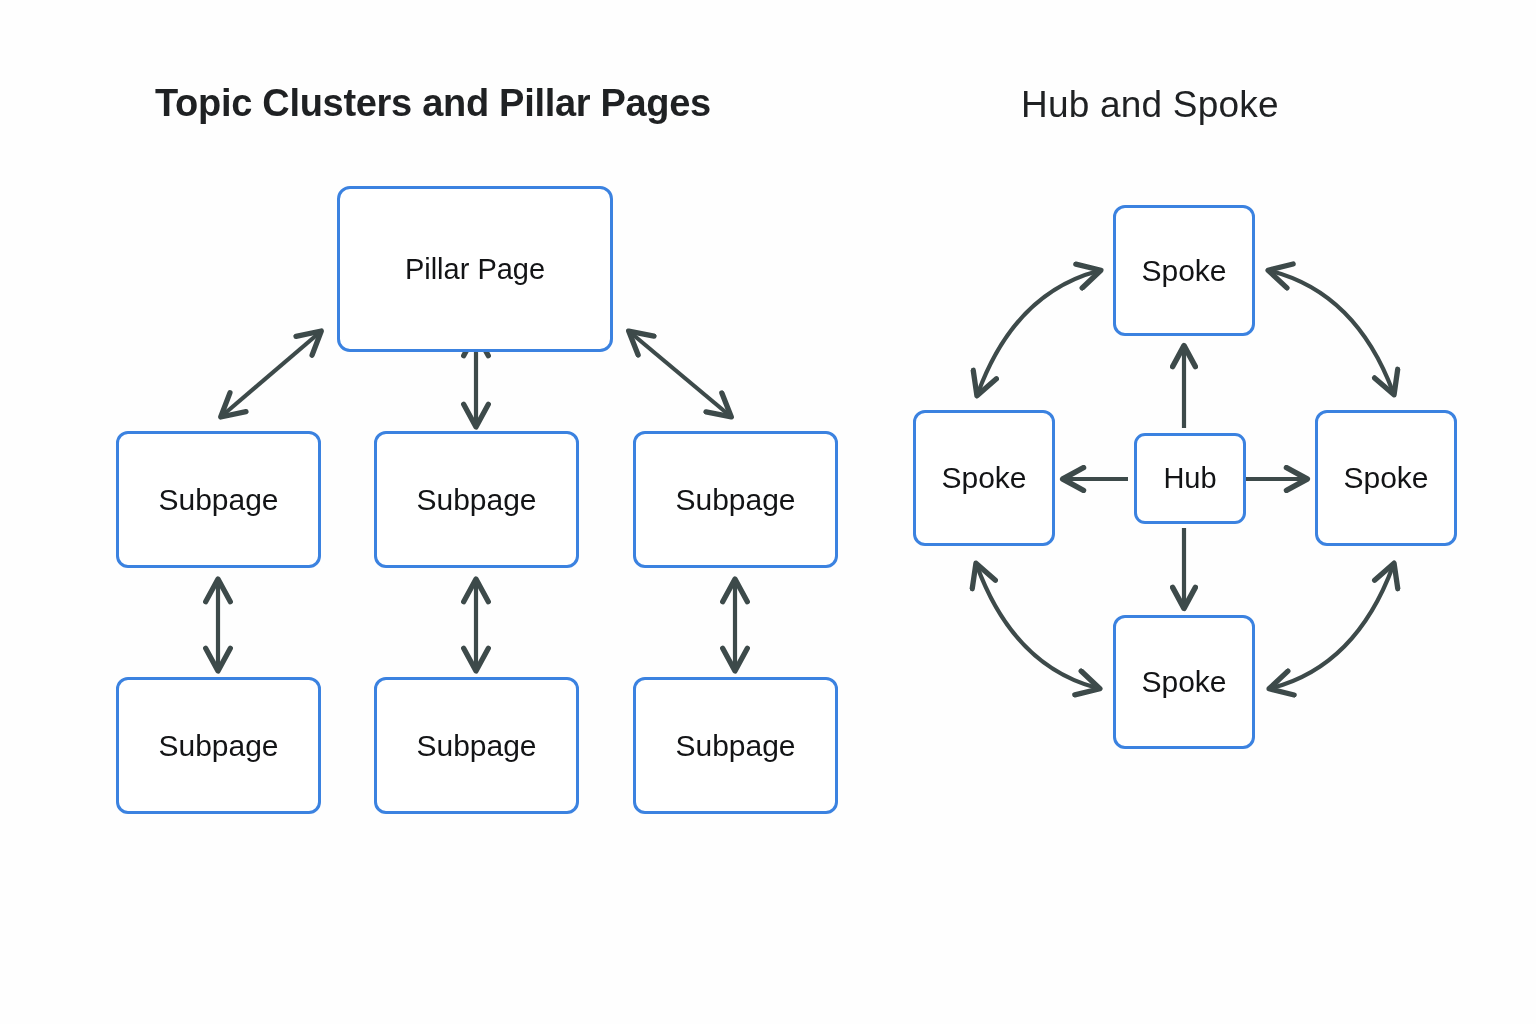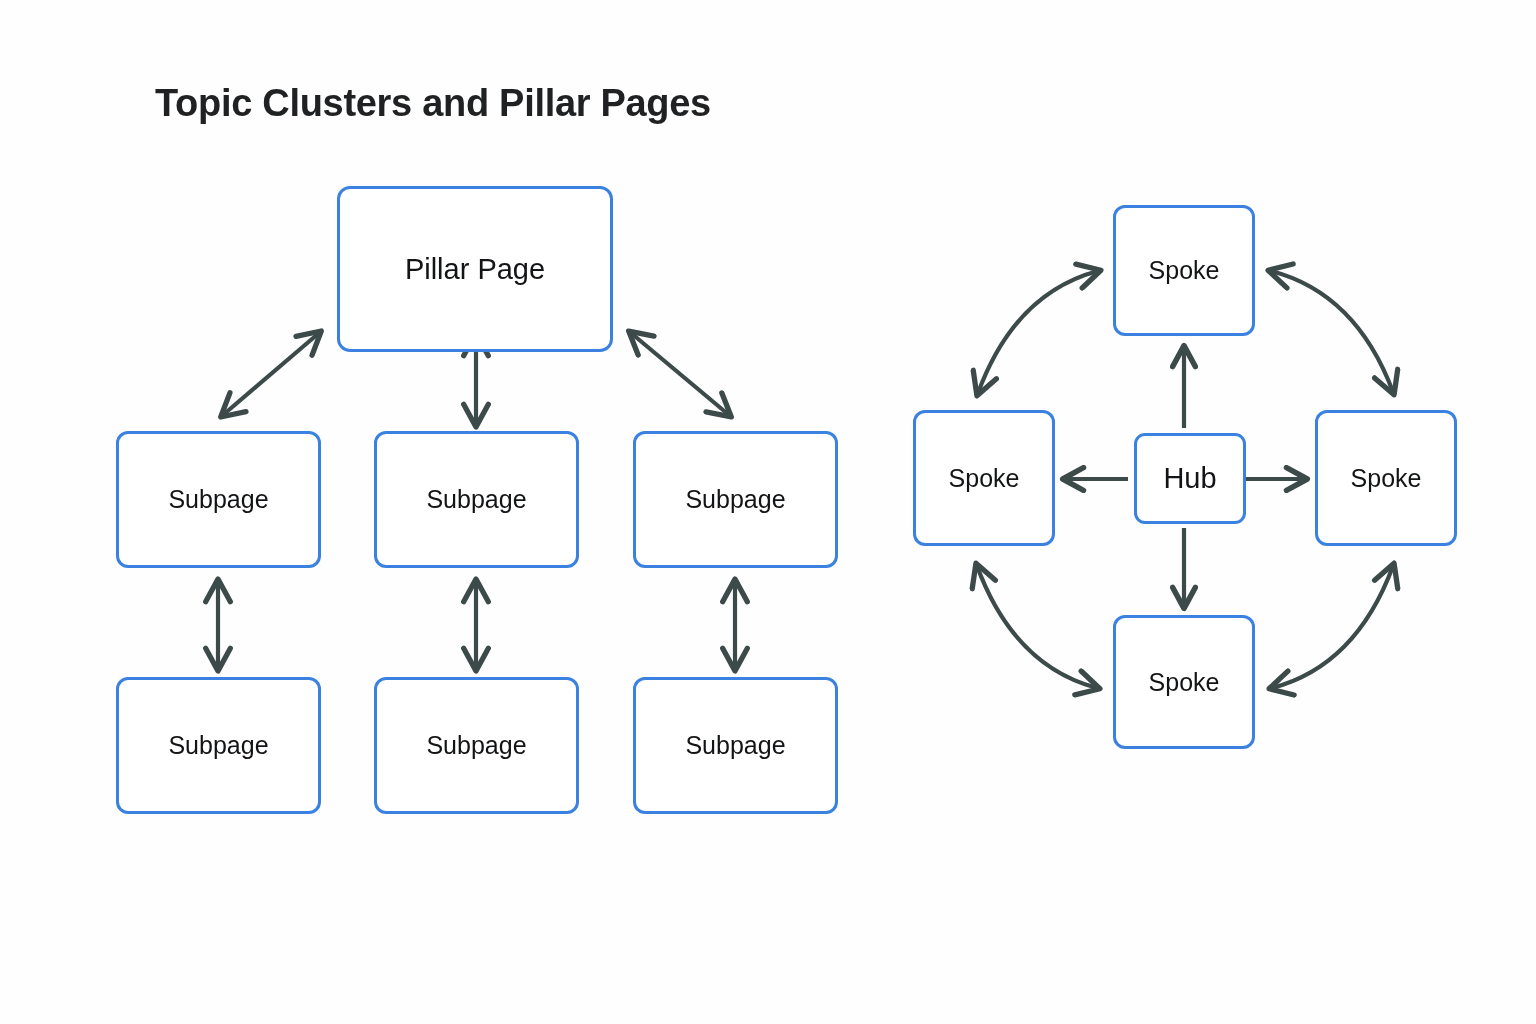--- a/index.html
+++ b/index.html
@@ -56,21 +56,21 @@
   .node {
     position: absolute;
     box-sizing: border-box;
     background: #ffffff;
     border: 3px solid #3b82e0;
     border-radius: 14px;
     display: flex;
     align-items: center;
     justify-content: center;
     color: #131416;
-    font-size: 25px;
+    font-size: 30px;
     font-weight: 400;
     line-height: 1;
     text-align: center;
   }
   .node.small-radius { border-radius: 12px; }
   .node.hub-node { border-radius: 11px; font-size: 29px; }
   .node.pillar-node { border-radius: 13px; font-size: 29px; }
 </style>
 </head>
 <body>
@@ -111,20 +111,21 @@
 
       <path d="M 963 393 Q 1000 293 1083 271" marker-start="url(#ah-start)" marker-end="url(#ah-end)" stroke-width="4.2" stroke-linecap="round"></path>
       <path d="M 1256 271 Q 1341 293 1378 392" marker-start="url(#ah-start)" marker-end="url(#ah-end)" stroke-width="4.2" stroke-linecap="round"></path>
       <path d="M 1378 566 Q 1341 666 1257 688" marker-start="url(#ah-start)" marker-end="url(#ah-end)" stroke-width="4.2" stroke-linecap="round"></path>
       <path d="M 1082 688 Q 999 666 962 566" marker-start="url(#ah-start)" marker-end="url(#ah-end)" stroke-width="4.2" stroke-linecap="round"></path>
     </g>
   </svg>
 
   <div class="panel-title" id="title-left">Topic Clusters and Pillar Pages</div>
 
+  <div class="panel-title" id="title-right">Hub and Spoke</div>
 
   <div class="node pillar-node" style="left:322px; top:186px; width:276px; height:166px;">Pillar Page</div>
 
   <div class="node small-radius" style="left:101px; top:431px; width:205px; height:137px;">Subpage</div>
 
   <div class="node small-radius" style="left:359px; top:431px; width:205px; height:137px;">Subpage</div>
 
   <div class="node small-radius" style="left:618px; top:431px; width:205px; height:137px;">Subpage</div>
 
   <div class="node small-radius" style="left:101px; top:677px; width:205px; height:137px;">Subpage</div>

